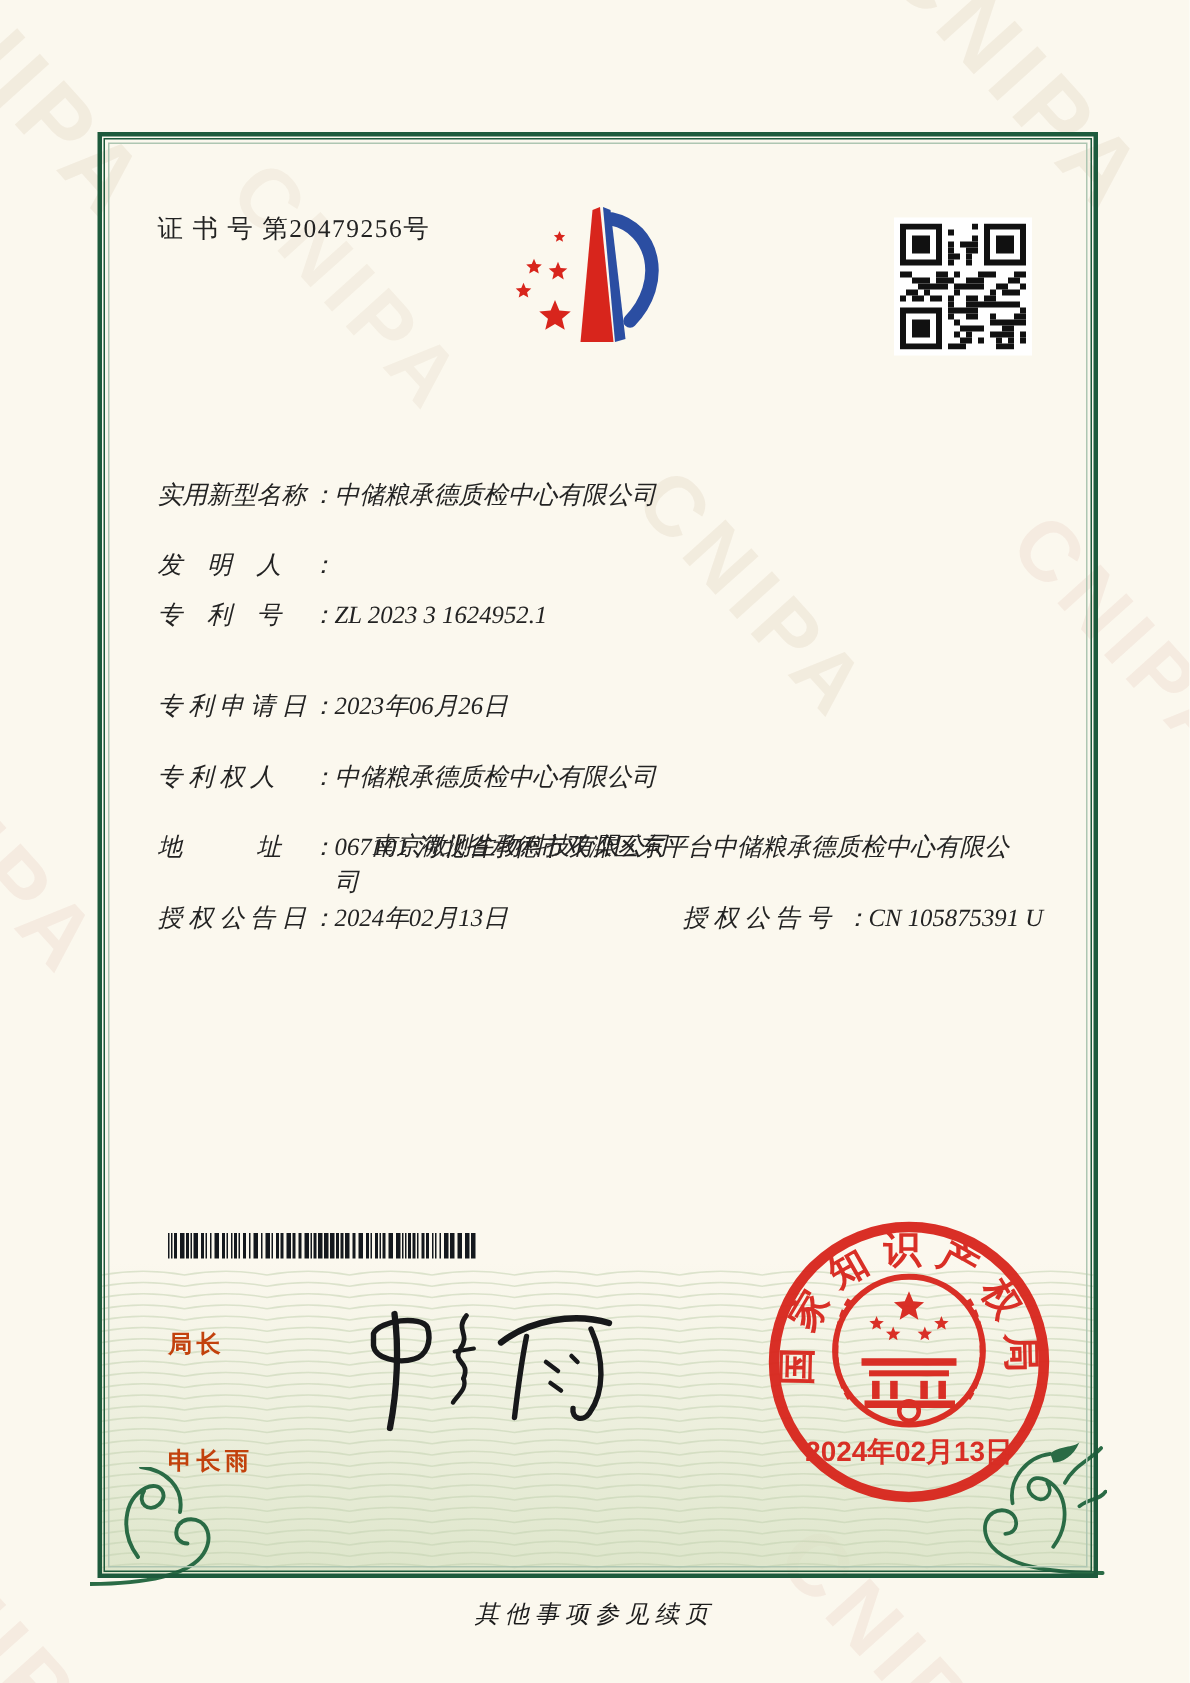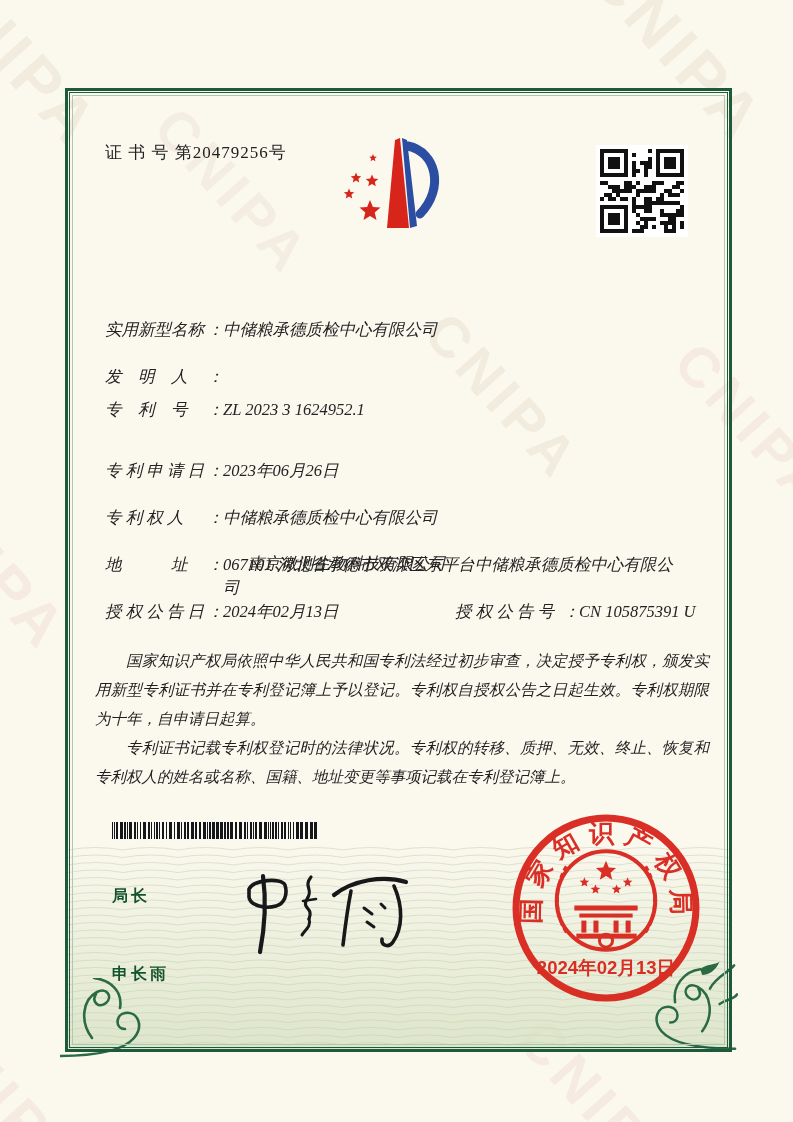--- a/index.html
+++ b/index.html
@@ -30,21 +30,21 @@
   .paras{left:95px;top:646px;width:614px;z-index:3;font-size:15.5px;line-height:29px;
          font-style:italic;color:#1f1f1f;text-align:justify;}
   .paras p{margin:0;text-indent:2em;}
   
   .waves{left:68px;top:842px;z-index:1;}
   
   .barcode{left:112px;top:822px;width:205px;height:17px;z-index:3;}
   .barcode i{position:absolute;top:0;bottom:0;background:#14181d;}
   
   .bureau{left:112px;z-index:3;font-family:"Liberation Sans","DejaVu Sans",sans-serif;
-          font-weight:bold;font-size:16px;color:#14532d;letter-spacing:3px;}
+          font-weight:bold;font-size:16px;color:#c2410c;letter-spacing:3px;}
   .sig{left:233px;top:856px;z-index:3;}
   .seal{left:508px;top:810px;z-index:3;opacity:.95;}
   .flourish{z-index:2;}
   .pageno{left:65px;top:1020px;width:661px;text-align:center;font-size:14.5px;color:#202020;z-index:3;letter-spacing:1px;}
   .contnote{left:0;top:1066px;width:793px;text-align:center;font-size:16px;font-style:italic;color:#1c1c1c;letter-spacing:4px;z-index:3;}
 </style>
 </head>
 <body>
 
 <div class="page">
@@ -279,24 +279,20 @@
     <div class="frow" style="top:282px">
       <span class="flabel">授 权 公 告 日</span><span class="fcolon">：</span>
       <span class="fval">2024年02月13日</span>
     </div>
     <div class="frow" style="top:282px;left:350px">
       <span class="flabel" style="width:108px">授 权 公 告 号</span><span class="fcolon">：</span>
       <span class="fval">CN 105875391 U</span>
     </div>
   </div>
 
-  <div class="abs paras">
-    <p>国家知识产权局依照中华人民共和国专利法经过初步审查，决定授予专利权，颁发实用新型专利证书并在专利登记簿上予以登记。专利权自授权公告之日起生效。专利权期限为十年，自申请日起算。</p>
-    <p>专利证书记载专利权登记时的法律状况。专利权的转移、质押、无效、终止、恢复和专利权人的姓名或名称、国籍、地址变更等事项记载在专利登记簿上。</p>
-  </div>
 
   <div class="abs barcode">
       <i style="left: 0px; width: 1px;"></i>
       <i style="left: 2px; width: 1px;"></i>
       <i style="left: 4px; width: 2px;"></i>
       <i style="left: 8px; width: 3px;"></i>
       <i style="left: 12px; width: 2px;"></i>
       <i style="left: 15px; width: 1px;"></i>
       <i style="left: 17px; width: 3px;"></i>
       <i style="left: 22px; width: 2px;"></i>
@@ -415,14 +411,15 @@
     <path d="M56,8 C62,2 72,4 76,0 C72,10 64,14 58,14 Z" fill="#2a6b45"></path>
   </svg>
   <svg class="abs flourish" style="left:60px;top:978px;transform:scaleX(-1);" width="84" height="80" viewBox="6 12 84 80">
     <g fill="none" stroke="#2a6b45" stroke-width="2.6" stroke-linecap="round">
       <path d="M92,90 C60,90 28,86 16,72 C6,60 12,45 25,47 C35,49 35,63 25,63"></path>
       <path d="M58,72 C70,56 68,34 53,26 C43,21 37,31 44,37 C51,43 59,36 54,28"></path>
       <path d="M30,42 C27,25 40,14 56,12"></path>
     </g>
   </svg>
 
+  <div class="abs contnote">其他事项参见续页</div>
 
 </div>
 
 </body></html>

